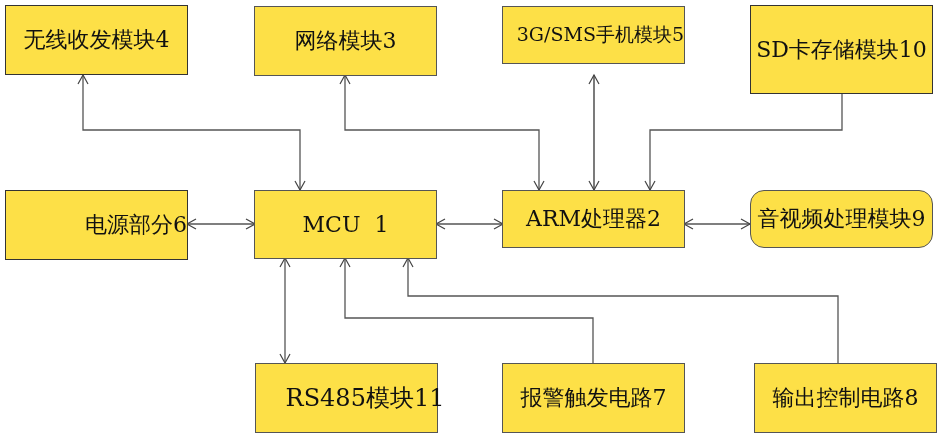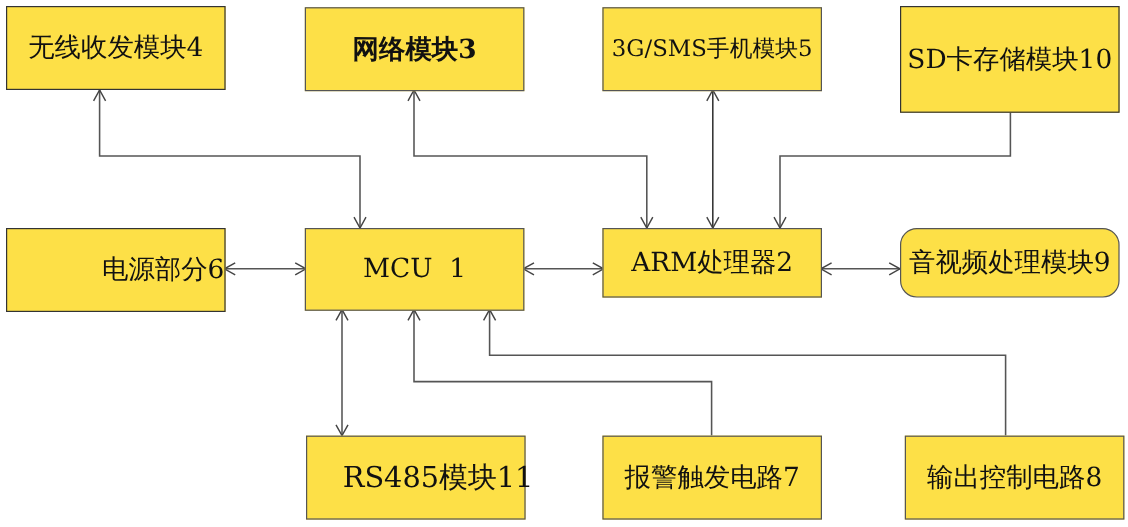--- a/index.html
+++ b/index.html
@@ -42,24 +42,24 @@
 
     <polyline points="593,363 593,318 345,318 345,258" marker-end="url(#arr)"></polyline>
 
     <polyline points="838,363 838,296 408,296 408,258" marker-end="url(#arr)"></polyline>
   </g>
 </svg>
 
 <div class="box dark" style="left:5px;top:5px;width:183px;height:70px;">
   <span>无线收发模块4</span>
 </div>
-<div class="box" style="left:254px;top:6px;width:183px;height:70px;font-weight:bold;">
+<div class="box" style="left:254px;top:6px;width:183px;height:70px;">
   <span>网络模块3</span>
 </div>
-<div class="box sm" style="left:502px;top:6px;width:183px;height:70px;">
+<div class="box sm" style="left:502px;top:6px;width:183px;height:58px;justify-content:flex-end;">
   <span>3G/SMS手机模块5</span>
 </div>
 <div class="box dark" style="left:750px;top:5px;width:183px;height:89px;text-align:center;">
   <span>SD卡存储模块10</span>
 </div>
 
 <div class="box dark" style="left:5px;top:190px;width:183px;height:70px;justify-content:flex-end;">
   <span>电源部分6</span>
 </div>
 <div class="box" style="left:254px;top:190px;width:183px;height:69px;">

